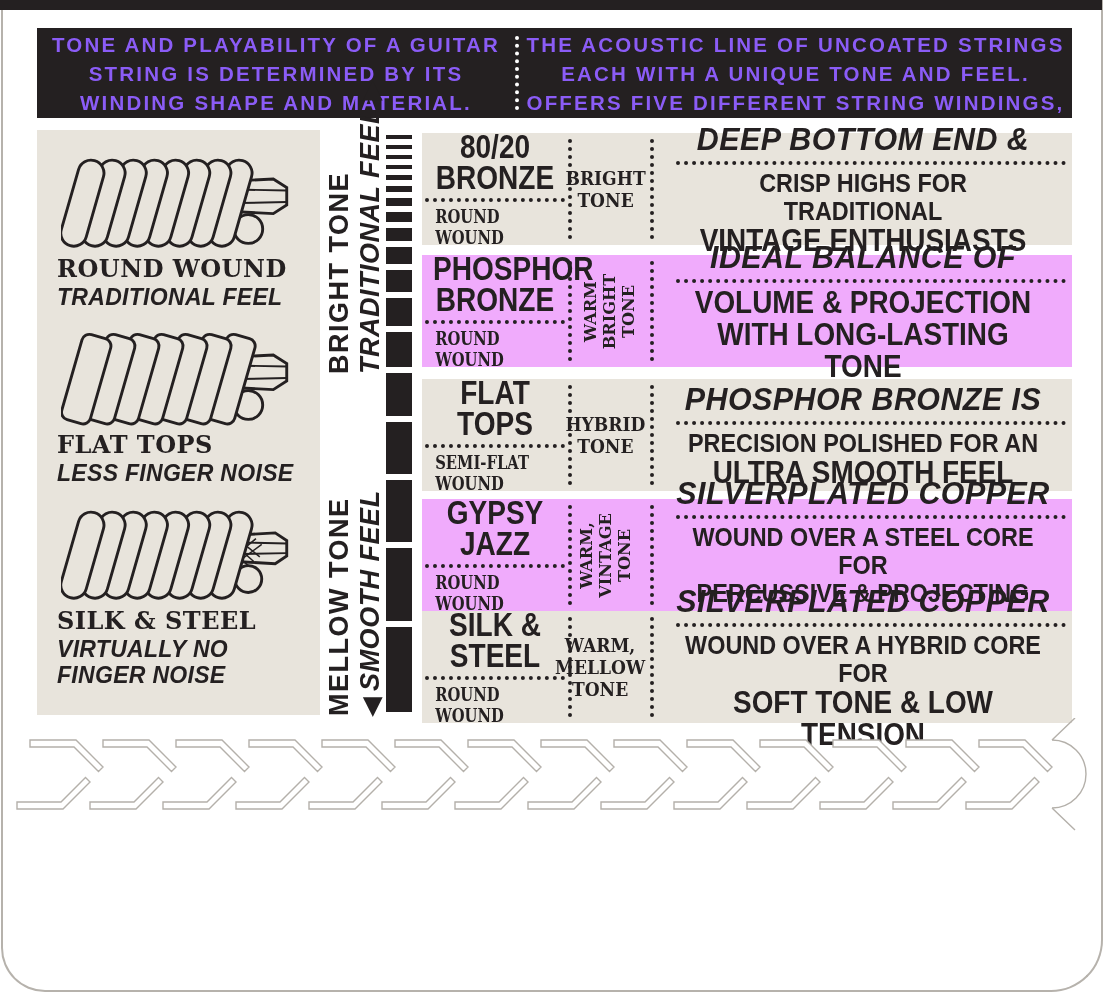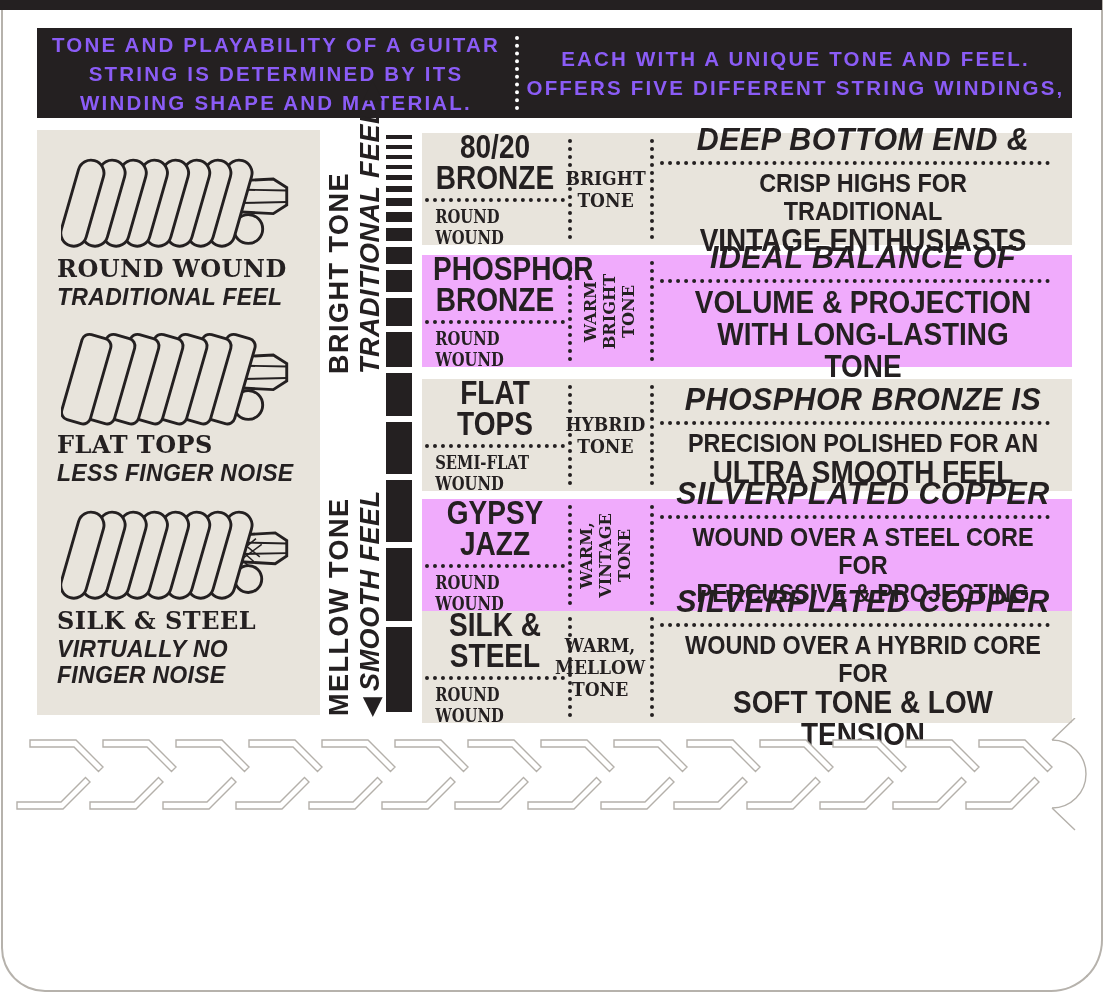--- a/index.html
+++ b/index.html
@@ -35,21 +35,21 @@
   .arrow{font-size:24px;font-style:normal;letter-spacing:0;}
   .scalebar{position:absolute;left:386px;top:135px;width:26px;height:580px;}
   .scalebar .seg{width:100%;background:#242021;margin-bottom:6px;}
 
   
   .srow{position:absolute;left:422px;width:650px;height:112px;display:flex;align-items:stretch;}
   .bg-beige{background:#e8e4dc;}
   .bg-white{background:#f0abfc;}
   .c1{width:146px;display:flex;flex-direction:column;justify-content:center;align-items:center;}
   .c2{width:78px;display:flex;justify-content:flex-end;align-items:center;}
-  .c3{flex:1;display:flex;flex-direction:column;justify-content:center;align-items:flex-start;padding:0 6px;}
+  .c3{flex:1;display:flex;flex-direction:column;justify-content:center;align-items:flex-end;padding:0 6px;}
   .vdot{width:0;border-left:4px dotted #242021;margin:6px 0;}
   .nm{width:100%;text-align:center;font-weight:bold;font-size:33px;line-height:31px;
       transform:scaleX(.85);}
   .dotline{border-bottom:4px dotted #242021;margin:5px 0 4px 0;}
   .c1 .dotline{width:140px;}
   .c3 .dotline{width:96%;}
   .wind{font-family:"DejaVu Serif",serif;font-weight:bold;font-size:18px;transform:scaleX(.82);}
   .tone{font-family:"DejaVu Serif",serif;font-weight:bold;font-size:19px;line-height:22px;
         text-align:center;transform:scaleX(.9);}
   .tone-rot{font-family:"DejaVu Serif",serif;font-weight:bold;font-size:17px;line-height:19px;
@@ -77,20 +77,21 @@
   <div class="topbar"></div>
 
   <div class="headers">
     <div class="hcell hleft">
       <div>TONE AND PLAYABILITY OF A GUITAR</div>
       <div>STRING IS DETERMINED BY ITS</div>
       <div>WINDING SHAPE AND MATERIAL.</div>
     </div>
     <div class="hdivider"></div>
     <div class="hcell hright">
+      <div>THE ACOUSTIC LINE OF UNCOATED STRINGS</div>
       <div>EACH WITH A UNIQUE TONE AND FEEL.</div>
       <div>OFFERS FIVE DIFFERENT STRING WINDINGS,</div>
     </div>
   </div>
 
   <div class="panel">
 
     <div class="witem">
       <svg width="238" height="100" viewBox="0 0 238 104">
         <path class="ink" d="M178 28 L216 26 L230 35 L230 53 L216 62 L178 60 Z"></path>

